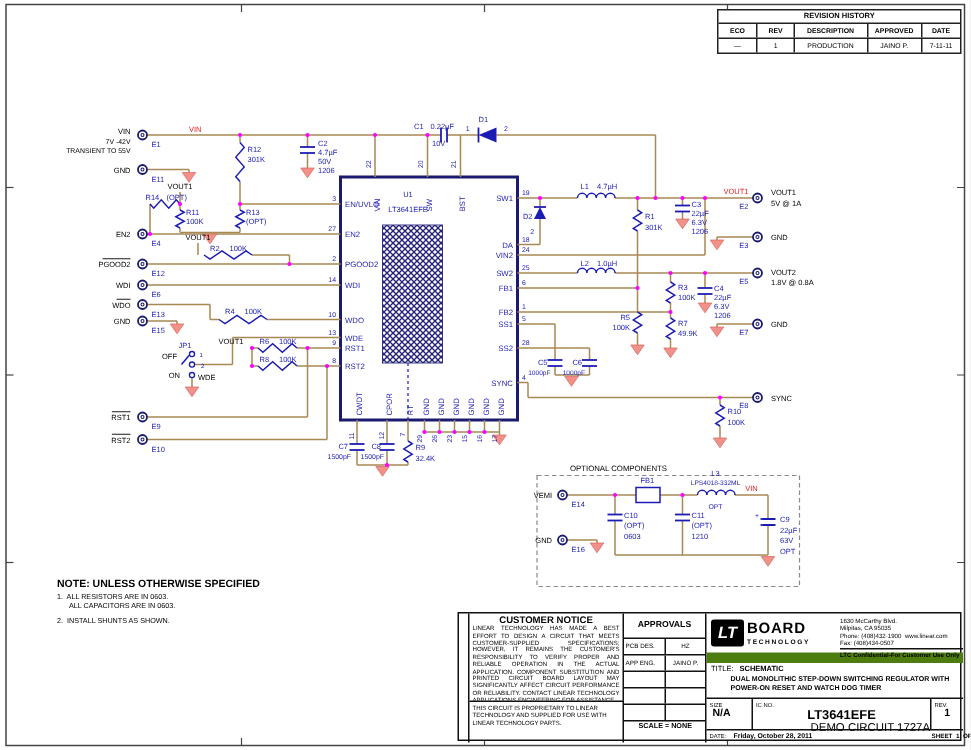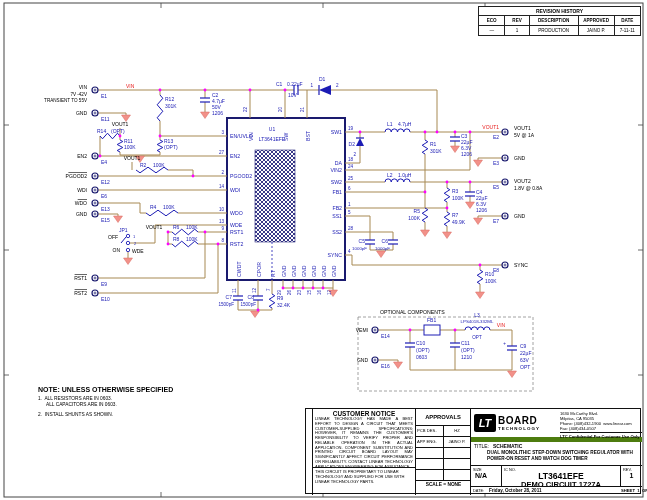--- a/index.html
+++ b/index.html
@@ -27,39 +27,39 @@
   .tb-notice{left:7px;top:0;width:103px;height:58px;border-right:1px solid #111;padding:1px 2px;overflow:hidden;}
   .tb-notice-title{font-size:6.4px;font-weight:bold;text-align:center;}
   .tb-notice-body{font-size:4.05px;line-height:1.18;text-align:justify;}
   .tb-prop{left:7px;top:58px;width:103px;height:28px;border-right:1px solid #111;border-top:1px solid #111;padding:2px;font-size:4.05px;line-height:1.2;overflow:hidden;}
   .tb-appr{left:110px;top:0;width:55px;height:86px;border-right:1px solid #111;}
   .tb-appr-title{font-size:5.8px;font-weight:bold;text-align:center;height:16px;line-height:16px;border-bottom:1px solid #111;}
   .ap-row{display:flex;height:10px;border-bottom:1px solid #111;font-size:4.2px;line-height:10px;}
   .ap-l{width:26px;border-right:1px solid #111;padding-left:1px;overflow:hidden;}
   .ap-v{flex:1;text-align:center;overflow:hidden;}
   .tb-scale{position:absolute;left:0;top:66px;width:55px;height:20px;font-size:4.8px;font-weight:bold;text-align:center;line-height:20px;}
-  .tb-co{left:165px;top:0;width:171px;height:33px;border-bottom:5px solid #4d7c0f;display:flex;justify-content:flex-end;}
+  .tb-co{left:165px;top:0;width:171px;height:33px;border-bottom:7px solid #4d7c0f;display:flex;justify-content:flex-end;}
   .tb-logo{width:86px;display:flex;align-items:center;padding-left:3px;}
   .logo-glyph{width:22px;height:18px;background:#000;color:#fff;font-weight:bold;font-style:italic;font-size:11px;text-align:center;line-height:18px;border-radius:2px;}
   .logo-text{margin-left:2px;}
   .logo-linear{font-size:10px;font-weight:bold;letter-spacing:0.5px;}
   .logo-tech{font-size:4.4px;font-weight:bold;letter-spacing:1.1px;}
   .tb-addr{flex:1;padding-top:2px;font-size:4.1px;line-height:1.25;}
   .addr-conf{border-top:1px solid #111;margin-top:1px;padding-top:1px;font-weight:bold;}
   .tb-title{left:165px;top:33px;width:171px;height:24px;border-bottom:1px solid #111;padding:1px 3px;}
   .tb-title-l1{font-size:5px;}
   .tb-title-l1 b{margin-left:4px;}
   .tb-sub{font-size:4.7px;font-weight:bold;padding-left:13px;margin-top:1px;}
   .tb-size{left:165px;top:57px;width:31px;height:20px;border-right:1px solid #111;}
   .tb-icno{left:196px;top:57px;width:119px;height:20px;border-right:1px solid #111;text-align:center;}
   .tb-rev{left:315px;top:57px;width:21px;height:20px;text-align:center;}
   .cell-cap{font-size:3.9px;text-align:left;padding:1px 0 0 2px;}
   .tb-size .big{font-size:7px;font-weight:bold;padding-left:4px;}
   .tb-icno .big1{font-size:8.6px;font-weight:bold;line-height:1;}
-  .tb-icno .big2{font-size:7.6px;font-weight:bold;line-height:1.1;}
+  .tb-icno .big2{font-size:7.6px;font-weight:normal;line-height:1.1;text-align:right;}
   .tb-rev .big{font-size:7px;font-weight:bold;}
   .tb-date{left:165px;top:77px;width:150px;height:9px;border-top:0;display:flex;font-size:4.6px;line-height:9px;}
   .tb-date .cap{font-size:3.9px;padding-left:2px;width:16px;}
   .tb-date .val{font-weight:bold;}
   .tb-sheet{left:315px;top:77px;width:21px;height:9px;font-size:4.2px;line-height:9px;text-align:center;font-weight:bold;white-space:pre;overflow:visible;}
   .tb-daterow-line{position:absolute;left:165px;top:77px;width:171px;border-top:1px solid #111;height:0;}
 </style>
 </head>
 <body>
 

